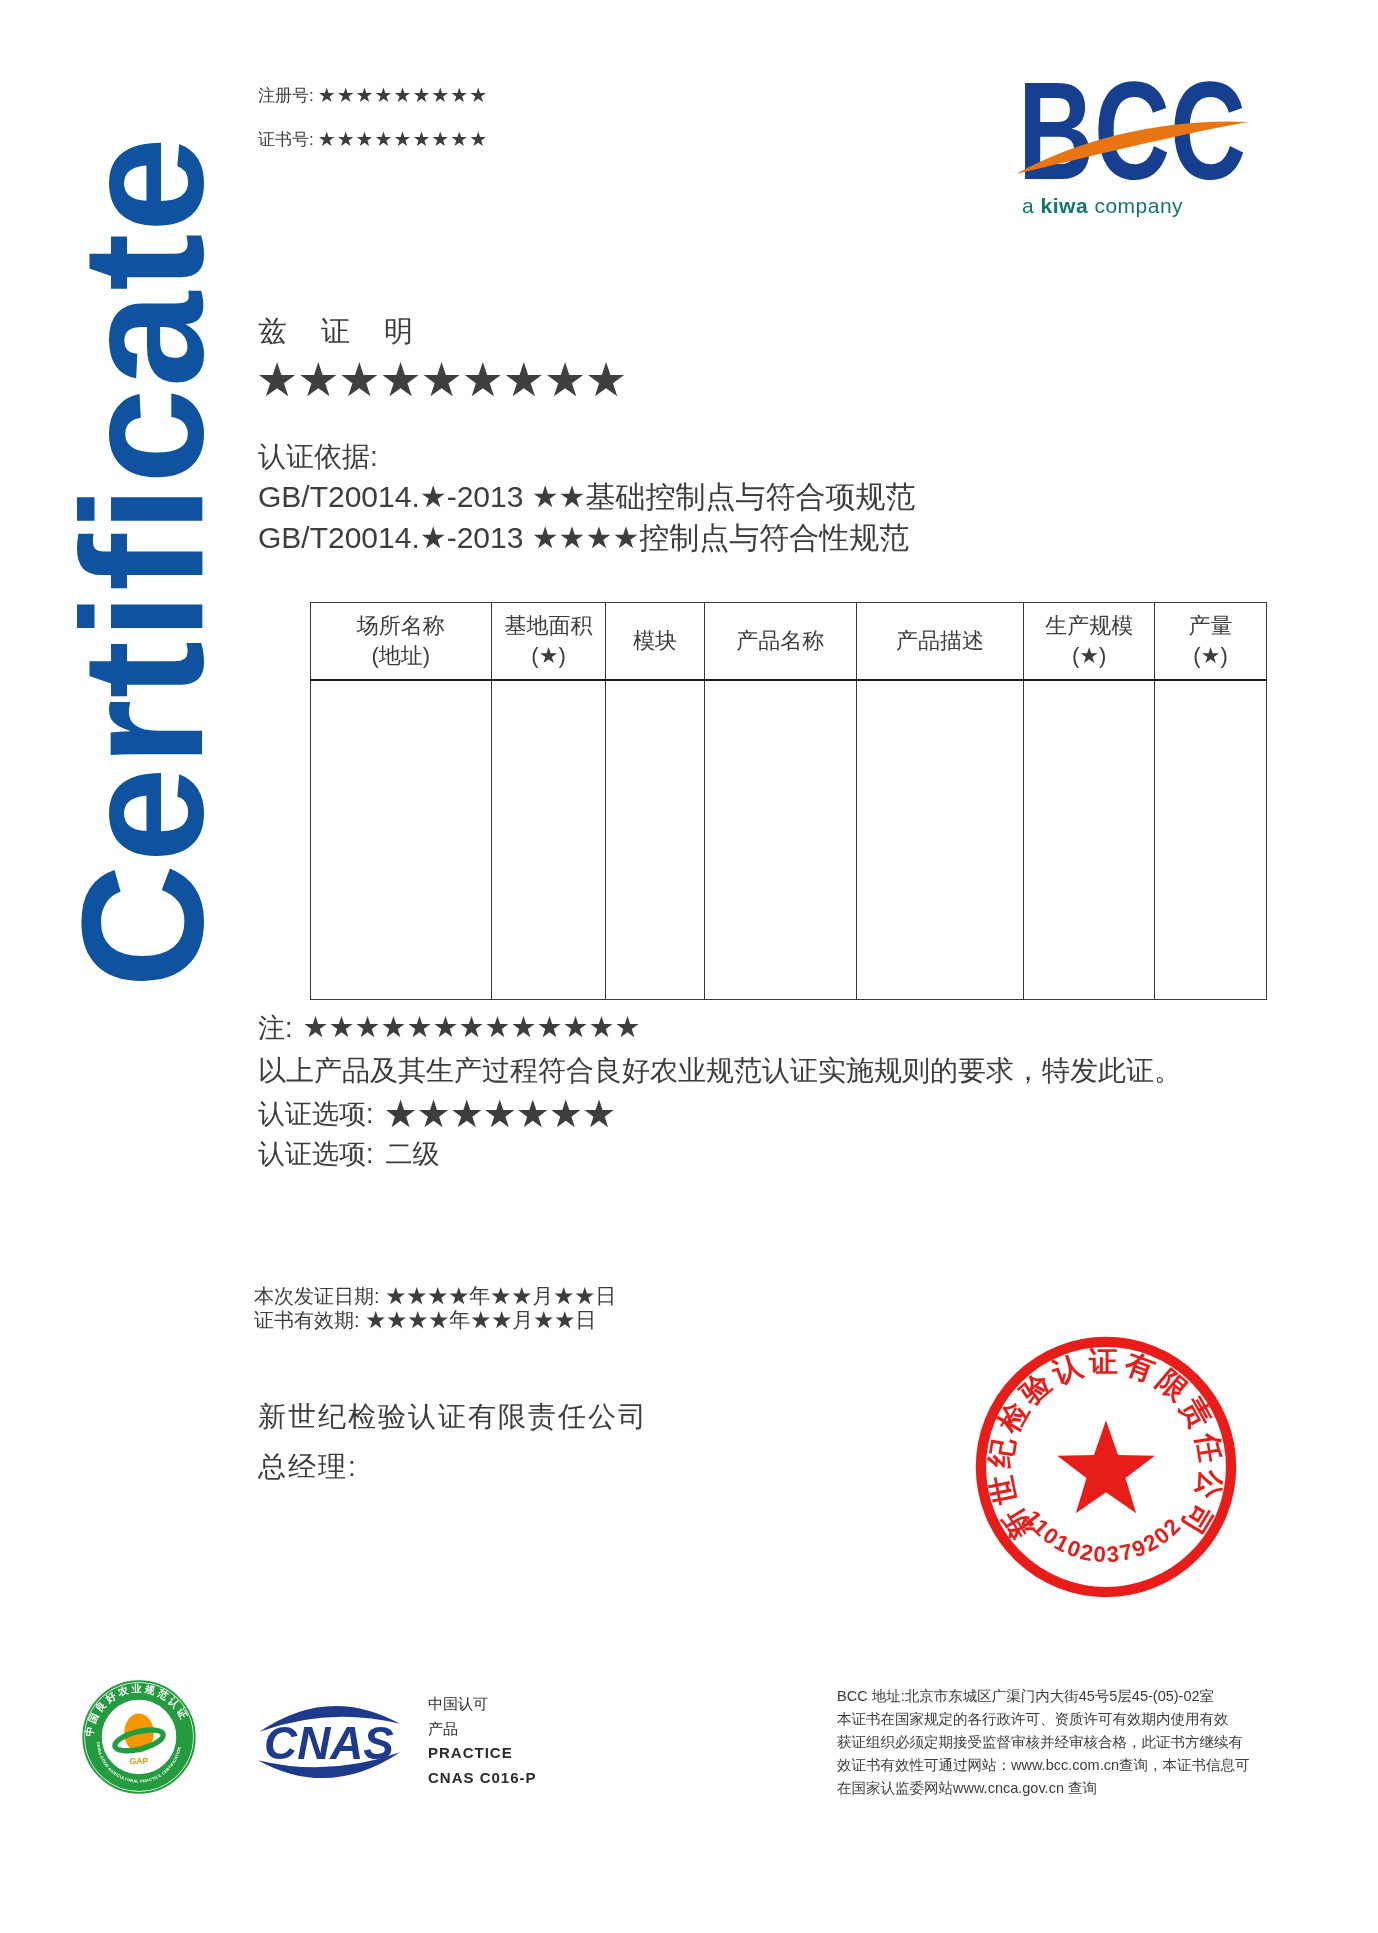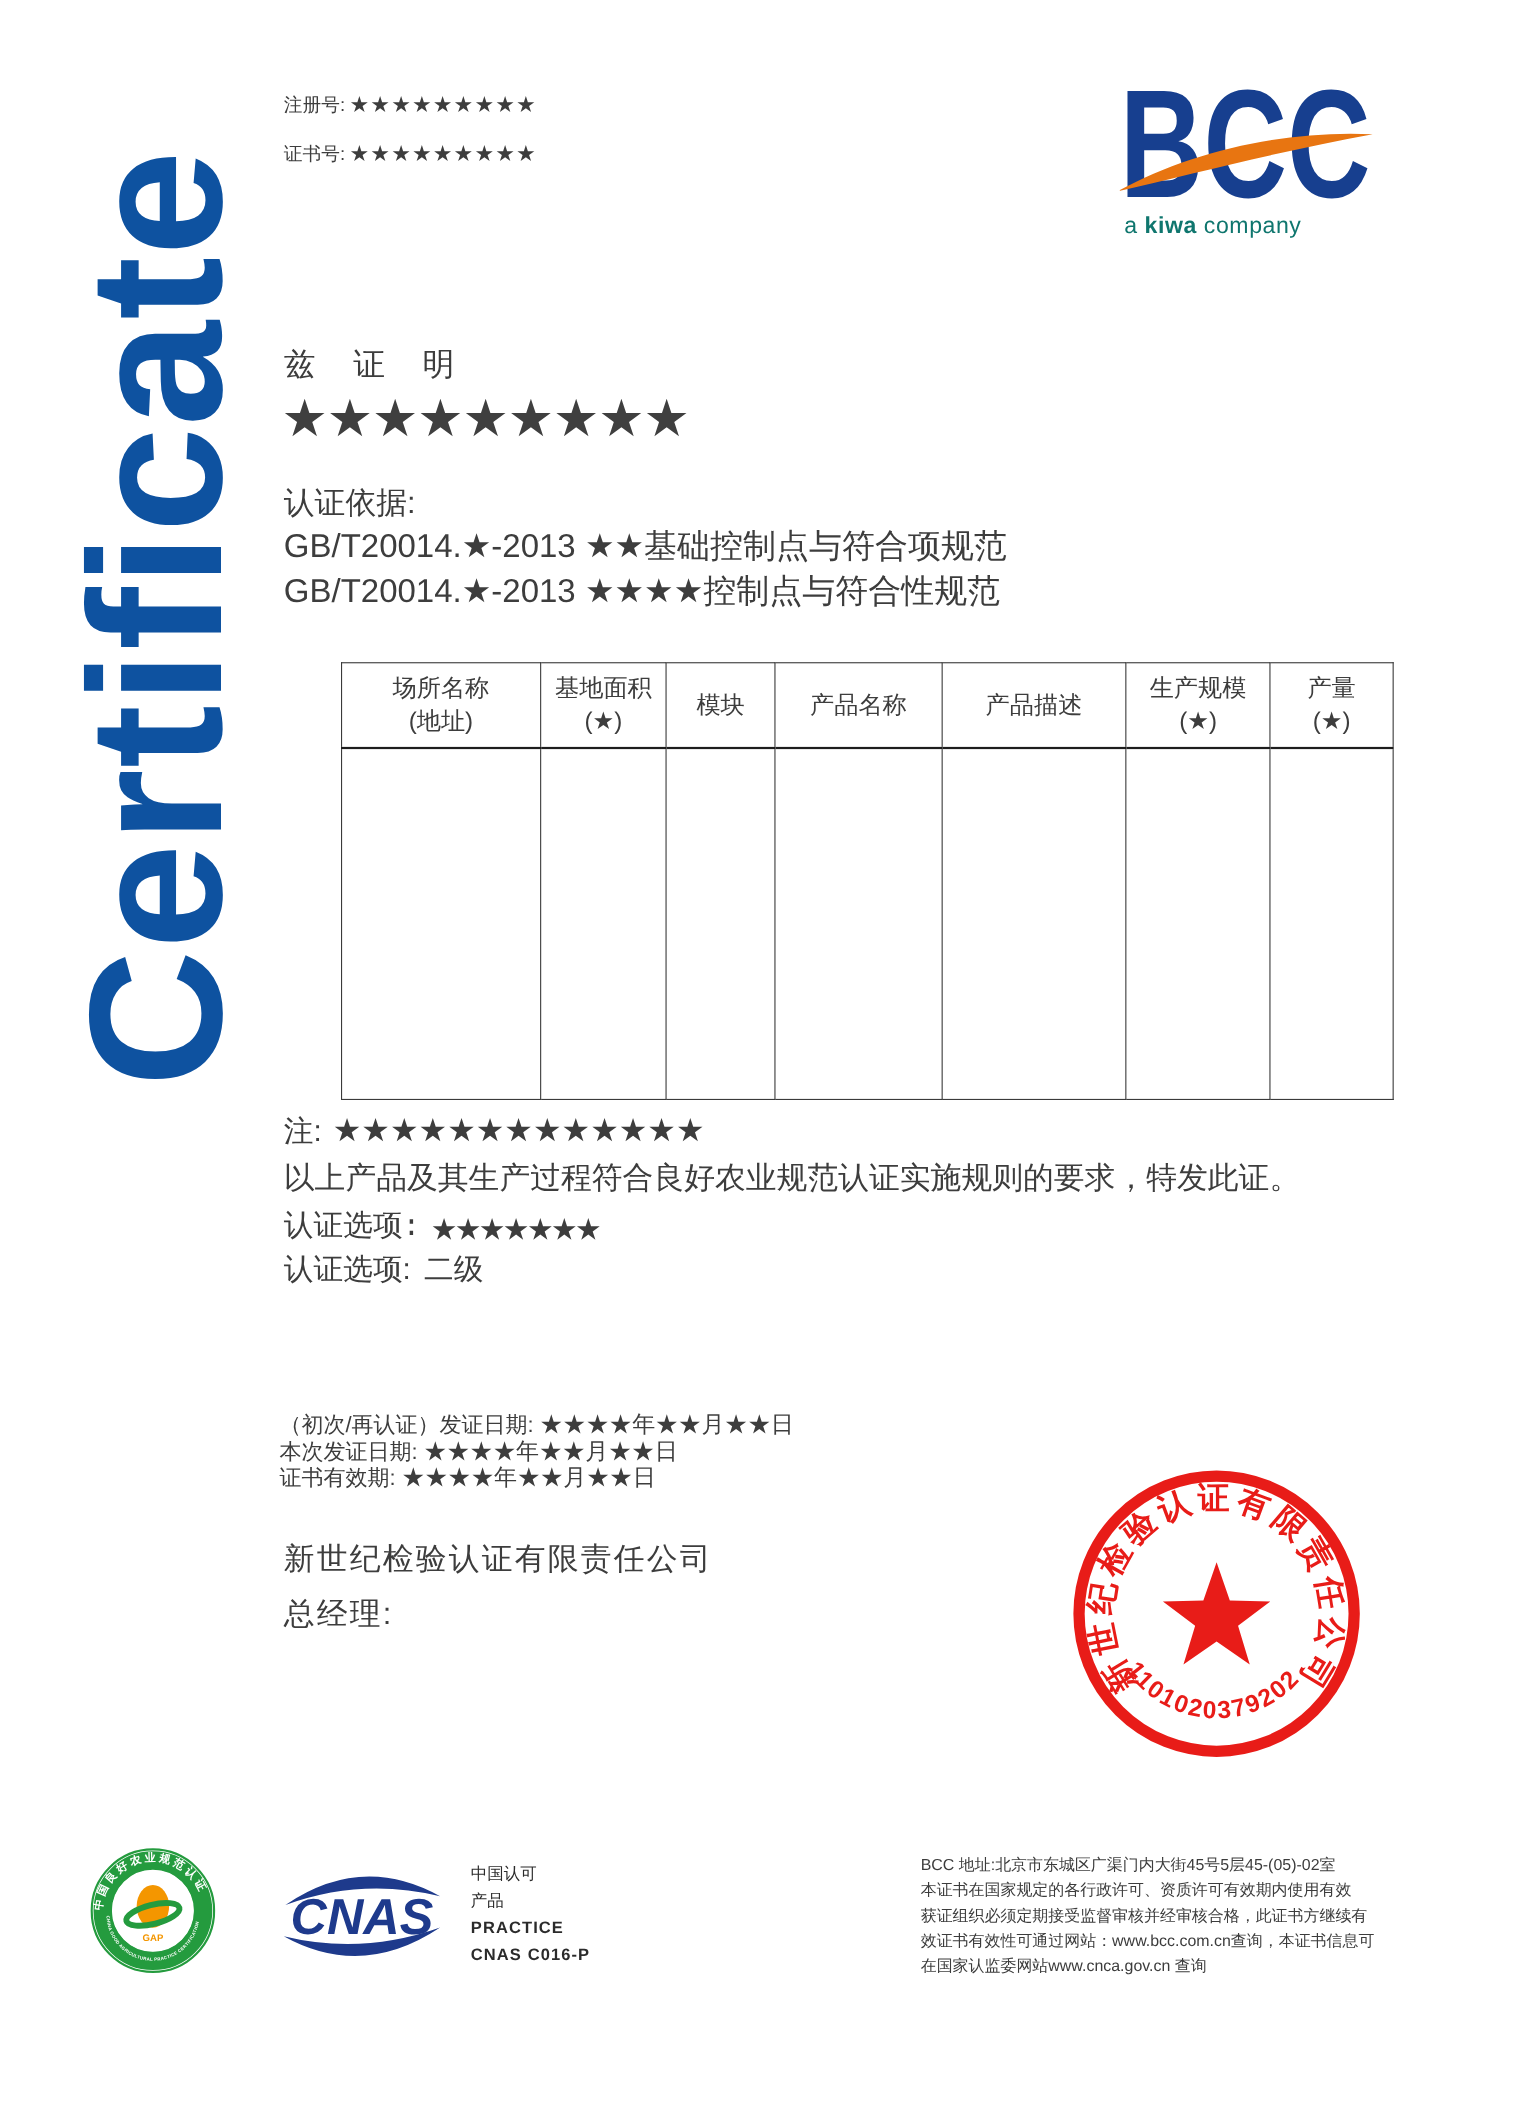--- a/index.html
+++ b/index.html
@@ -47,21 +47,21 @@
   .cert-table th {
     font-size:22px; font-weight:400; color:#3d3d3d; text-align:center;
     height:77px; line-height:30px; border-bottom:2.5px solid #1d1d1d; vertical-align:middle;
   }
   .cert-table td { height:320px; background:#ffffff; }
   .c1{width:18.9%}.c2{width:12.0%}.c3{width:10.3%}.c4{width:15.9%}.c5{width:17.5%}.c6{width:13.7%}.c7{width:11.7%}
 
   .note-line { position:absolute; left:258px; top:1010px; font-size:27px; color:#3d3d3d; }
   .note-line .stars { font-size:29px; letter-spacing:0px; margin-left:10px; }
   .statement { position:absolute; left:258px; top:1052px; font-size:28px; color:#3d3d3d; white-space:nowrap; }
-  .option-line { position:absolute; left:258px; top:1092px; font-size:27px; color:#3d3d3d;font-family:Liberation Mono, monospace; }
+  .option-line { position:absolute; left:258px; top:1092px; font-size:27px; color:#3d3d3d; }
   .option-line .stars { font-size:38px; letter-spacing:-1px; margin-left:10px; vertical-align:-4px; }
   .level-line { position:absolute; left:258px; top:1136px; font-size:27px; color:#3d3d3d; }
   .level-line .val { margin-left:12px; }
   .addr-line { position:absolute; left:258px; top:1178px; font-size:27px; color:#3d3d3d; }
   .addr-line .val { margin-left:10px; font-size:29px; letter-spacing:1px; }
 
   .dates { position:absolute; left:254px; top:1284px; font-size:20px; line-height:23px; color:#3d3d3d; white-space:nowrap; }
   .dates .v { font-size:21px; }
 
   .company-name { position:absolute; left:258px; top:1398px; font-size:28px; color:#3d3d3d; letter-spacing:2px; }
@@ -167,21 +167,20 @@
   </div>
   <div class="statement">以上产品及其生产过程符合良好农业规范认证实施规则的要求，特发此证。</div>
   <div class="option-line">
     <span>认证选项:</span><span class="stars">★★★★★★★</span>
   </div>
   <div class="level-line">
     <span>认证选项:</span><span class="val">二级</span>
   </div>
 
   <div class="dates">
-    <div><span>（初次/再认证）发证日期:</span> <span class="v">★★★★年★★月★★日</span></div>
     <div><span>本次发证日期:</span> <span class="v">★★★★年★★月★★日</span></div>
     <div><span>证书有效期:</span> <span class="v">★★★★年★★月★★日</span></div>
   </div>
 
   <div class="company-name">新世纪检验认证有限责任公司</div>
   <div class="manager">总经理:</div>
 
   <svg class="stamp" viewBox="0 0 300 300">
     <defs>
       <path id="sealTopArc" d="M 78 222 A 102 102 0 1 1 222 222" fill="none"></path>

